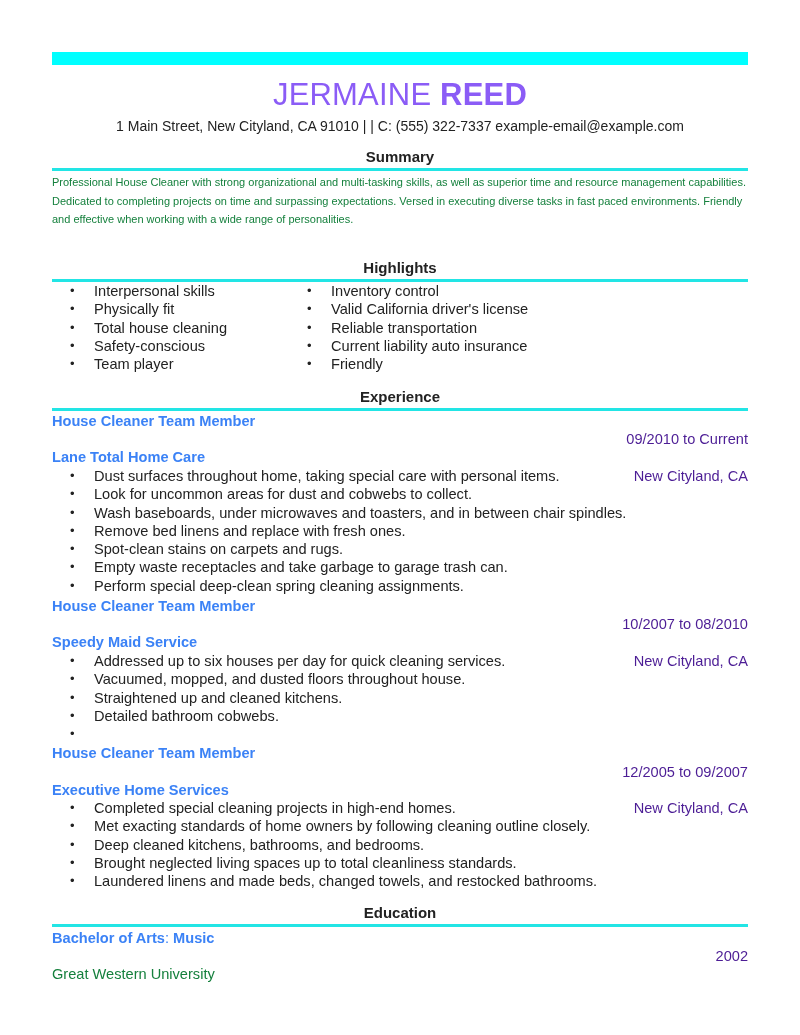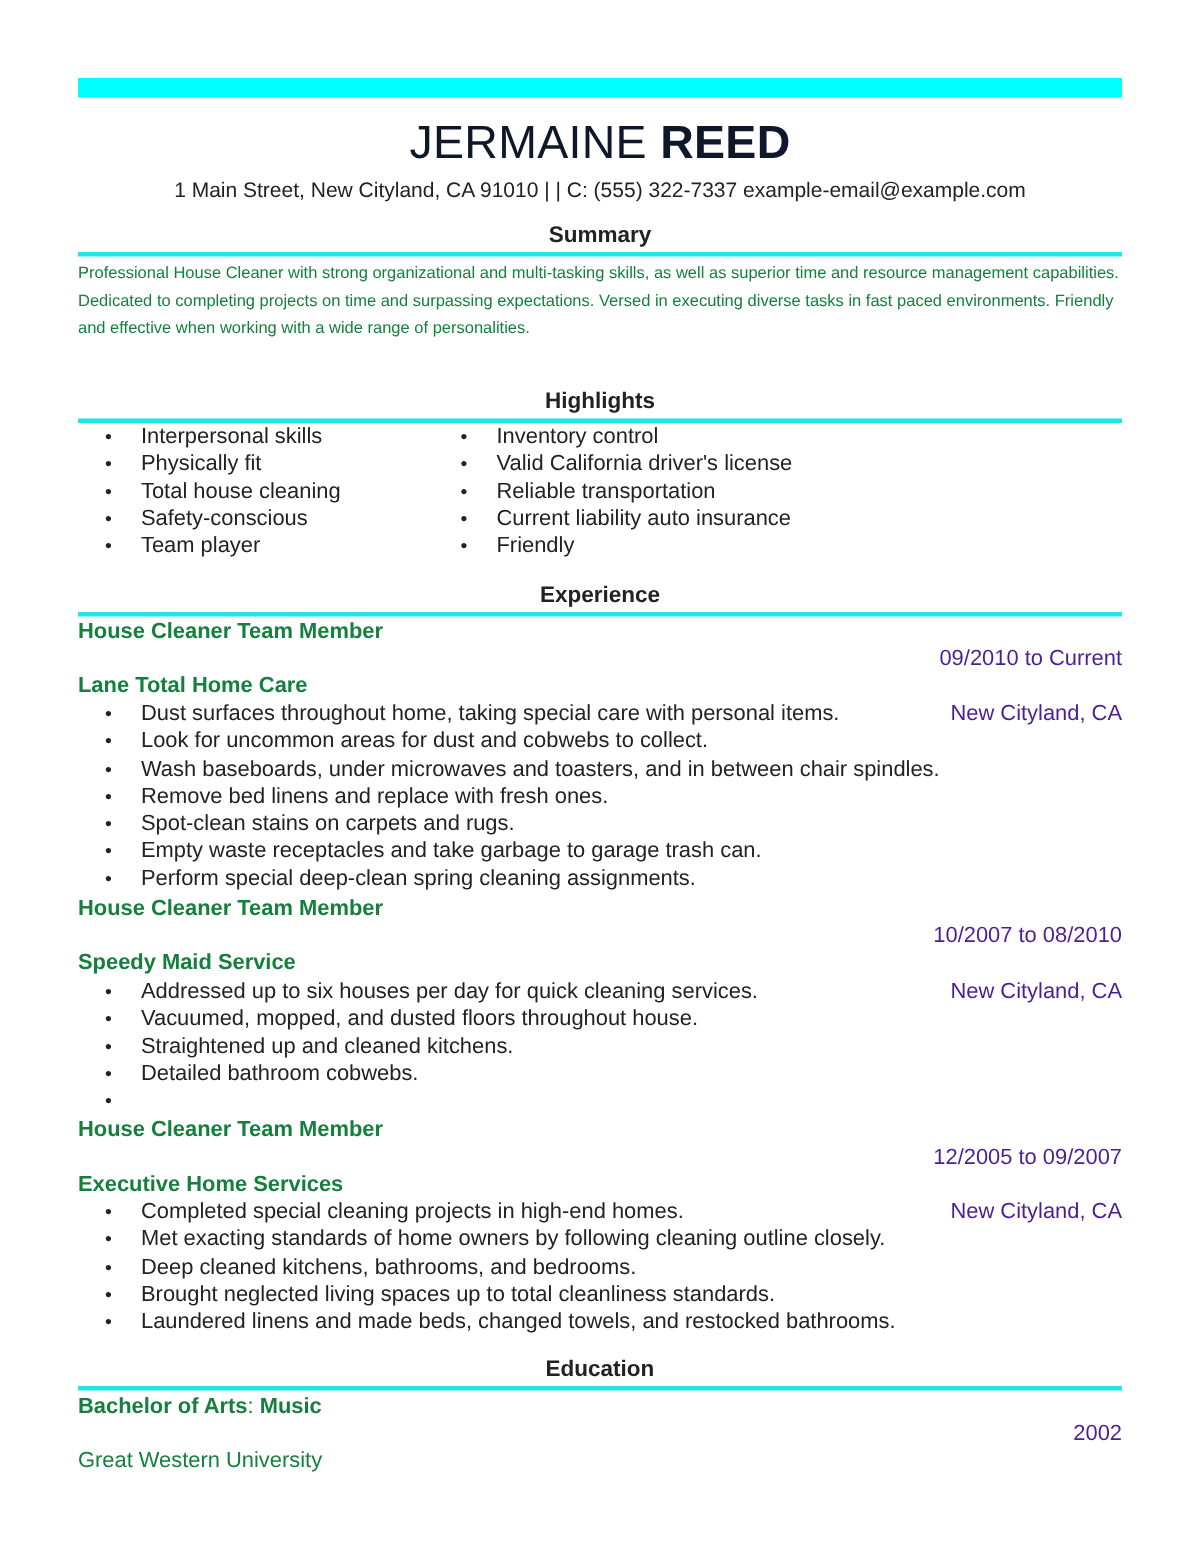--- a/index.html
+++ b/index.html
@@ -10,21 +10,21 @@
       position: relative;
       overflow: hidden;
     }
     .page { position: absolute; left: 52px; width: 696px; top: 0; }
     .topbar {
       position: absolute; left: 0; top: 52px; width: 696px; height: 13px;
       background: #00ffff;
     }
     .name {
       position: absolute; left: 0; top: 77px; width: 696px; text-align: center;
-      font-size: 31px; color: #0f172a; letter-spacing: 0.2px; line-height: 36px;
+      font-size: 31px; color: #8b5cf6; letter-spacing: 0.2px; line-height: 36px;
     }
     .name b { font-weight: bold; }
     .contact {
       position: absolute; left: 0; top: 117px; width: 696px; text-align: center;
       font-size: 14px; line-height: 18px; color: #222;
     }
     .sec-title {
       position: absolute; left: 0; width: 696px; text-align: center;
       font-size: 15px; font-weight: bold; line-height: 18px; color: #222;
     }
@@ -37,21 +37,21 @@
     }
     .hl-col { position: absolute; top: 282px; }
     .hl-item, .bullet {
       position: relative; font-size: 14.6px; line-height: 18.3px; padding-left: 42px; color: #222;
       white-space: nowrap;
     }
     .hl-item .dot, .bullet .dot {
       position: absolute; left: 18px; top: 0; font-size: 13px;
     }
     .job-title, .company, .degree {
-      position: absolute; left: 0; font-size: 14.6px; font-weight: bold; line-height: 18px; color: #15803d;
+      position: absolute; left: 0; font-size: 14.6px; font-weight: bold; line-height: 18px; color: #3b82f6;
     }
     .dates, .loc, .year {
       position: absolute; right: 0; font-size: 14.6px; font-weight: normal; line-height: 18px; color: #4c1d95;
     }
     .bullets { position: absolute; left: 0; width: 696px; }
     .school { position: absolute; left: 0; font-size: 14.6px; line-height: 18px; color: #15803d; }
     .degree .nb { font-weight: normal; }
   </style>
 </head>
 <body>

